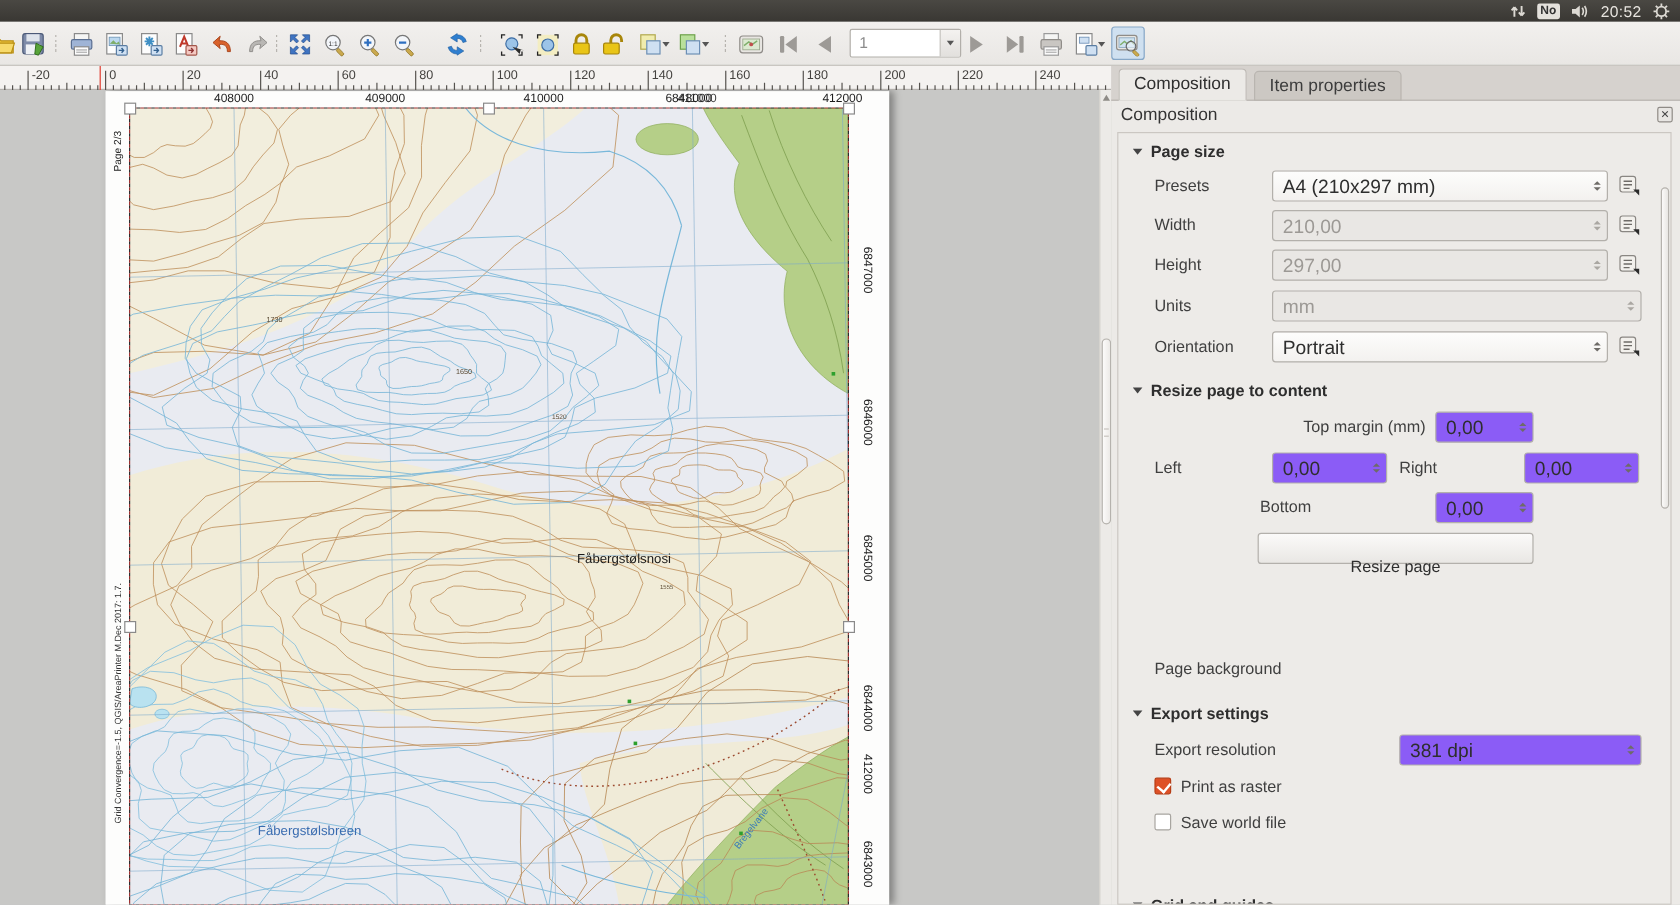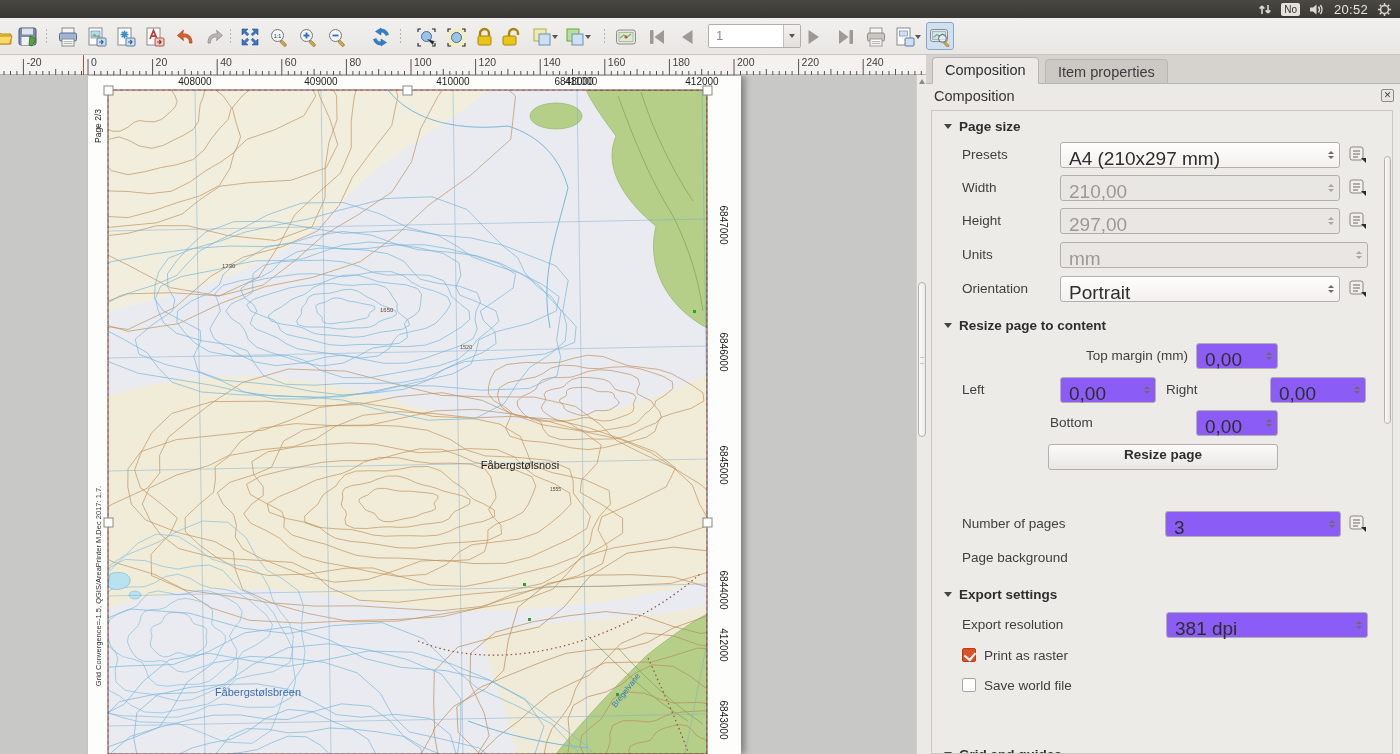--- a/index.html
+++ b/index.html
@@ -2,21 +2,21 @@
 <html><head>
 <meta charset="utf-8">
 <style>
   html,body{margin:0;padding:0;width:1400px;height:754px;overflow:hidden;
     font-family:"Liberation Sans","DejaVu Sans",sans-serif;background:#c8c8c6;}
   *{box-sizing:border-box;}
   
   .syspanel{position:absolute;left:0;top:0;width:1400px;height:18px;
     background:linear-gradient(#4a4843,#393733);color:#e7e4df;z-index:50;}
   .tray{position:absolute;right:8px;top:0;height:18px;display:flex;align-items:center;gap:9px;}
-  .tray .kbd{background:#e4e1dc;color:#333;font-size:10px;line-height:13px;padding:0 3px;border-radius:2px;}
+  .tray .kbd{background:#e4e1dc;color:#333;font-size:10px;line-height:13px;padding:0 3px;border-radius:2px;font-weight:bold;}
   .tray .time{font-size:13px;letter-spacing:.3px;}
   
   .toolbar{position:absolute;left:0;top:18px;width:1400px;height:37px;
     background:linear-gradient(#f2f0ee,#e9e7e4);border-bottom:1px solid #c9c6c1;}
   .tb{position:absolute;top:7px;width:24px;height:24px;border:0;background:transparent;
     display:flex;align-items:center;justify-content:center;padding:0;}
   .tbsep{position:absolute;top:11px;width:1px;height:16px;
     background:repeating-linear-gradient(#b7b4af 0 2px,transparent 2px 4px);}
   .pagecombo{position:absolute;top:6px;height:24px;background:#fff;border:1px solid #b2afaa;
     border-radius:2px;display:flex;}
@@ -57,37 +57,37 @@
   .pclose{position:absolute;right:6px;top:34px;width:13px;height:13px;border:1px solid #8f8b86;
     background:#e8e6e3;font-size:9px;line-height:11px;text-align:center;color:#444;border-radius:2px;}
   .pbody{position:absolute;left:5px;top:55px;width:462px;height:644px;background:#edebe8;
     border:1px solid #cbc7c2;overflow:hidden;}
   .row{position:absolute;left:0;width:100%;height:26px;}
   .hdr{position:absolute;left:12px;font-size:13.5px;font-weight:bold;color:#2e2e2e;white-space:nowrap;}
   .hdr .tri{display:inline-block;width:0;height:0;border-left:4px solid transparent;
     border-right:4px solid transparent;border-top:5px solid #444;margin:0 7px 2px 0;}
   .lbl{position:absolute;left:30px;top:5px;font-size:13.5px;color:#3f3f3f;white-space:nowrap;}
   .ctl{position:absolute;height:26px;border:1px solid #b3b0ab;border-radius:3px;
-    background:linear-gradient(#fdfdfc,#f3f1ef);font-size:19px;color:#2e2e2e;}
+    background:linear-gradient(#fdfdfc,#f3f1ef);font-size:16px;color:#2e2e2e;}
   .ctl .txt{position:absolute;left:8px;top:5px;white-space:nowrap;}
   .ctl.disabled{background:#e9e7e4;color:#9c9995;}
   .ctl.whitefield{background:#8b5cf6;text-decoration:underline;}
   .spinarr{position:absolute;right:5px;top:0;height:100%;display:flex;flex-direction:column;
     justify-content:center;gap:2px;align-items:center;}
   .sa-up{width:0;height:0;border-left:3px solid transparent;border-right:3px solid transparent;
     border-bottom:3.5px solid #6e6b67;}
   .sa-dn{width:0;height:0;border-left:3px solid transparent;border-right:3px solid transparent;
     border-top:3.5px solid #6e6b67;}
   .disabled .sa-up{border-bottom-color:#aaa7a2;}
   .disabled .sa-dn{border-top-color:#aaa7a2;}
   .ovr{position:absolute;width:22px;height:22px;top:2px;}
   .ovr svg{display:block;}
   .btn{position:absolute;height:26px;border:1px solid #b3b0ab;border-radius:3px;
     background:linear-gradient(#fbfaf9,#e9e7e4);font-size:13.5px;color:#2e2e2e;
-    text-align:center;padding-top:2px;font-weight:bold;}
+    text-align:center;padding-top:20px;}
   .chk{position:absolute;left:30px;width:14px;height:14px;border-radius:2px;}
   .chk.on{background:#de5026;border:1px solid #b73d15;}
   .chk.on:after{content:"";position:absolute;left:2.5px;top:1px;width:6px;height:8px;
     border:solid #fff;border-width:0 2px 2px 0;transform:rotate(40deg);}
   .chk.off{background:#fff;border:1px solid #a8a5a0;}
   .chklbl{position:absolute;left:52px;font-size:13.5px;color:#3f3f3f;}
   .pscroll{position:absolute;right:1px;top:45px;width:7px;height:268px;background:linear-gradient(90deg,#fbfaf9,#e8e6e3);
     border:1px solid #b5b2ad;border-radius:4px;}
   .pscroll:before{content:"";position:absolute;left:-1px;top:-45px;width:7px;height:595px;
     border-left:1px solid #dcd9d5;z-index:-1;}
@@ -658,37 +658,20 @@
         <span class="spinarr">
             <span class="sa-up"></span>
             <span class="sa-dn"></span>
           </span>
       </div>
     </div>
     <div class="row" style="top:333px">
       <div class="btn" style="left:116px;width:230px">Resize page</div>
     </div>
 
-    <div class="row" style="top:400px">
-      <div class="lbl">Number of pages</div>
-      <div class="ctl whitefield" style="left:233px;width:176px">
-        <span class="txt">3</span>
-        <span class="spinarr">
-            <span class="sa-up"></span>
-            <span class="sa-dn"></span>
-          </span>
-      </div>
-      <div class="ovr" style="left:416px">
-        <svg width="20" height="20">
-            <rect x="2" y="3" width="13" height="13" rx="2" fill="#f2f0ec" stroke="#8a8783"></rect>
-            <path d="M5 7 h7 M5 10 h7 M5 13 h5" stroke="#6e6b67" stroke-width="1.2"></path>
-            <path d="M13 14 l5 0 0 5 z" fill="#2b2b2b"></path>
-          </svg>
-      </div>
-    </div>
     <div class="row" style="top:434px">
       <div class="lbl">Page background</div>
     </div>
 
     <div class="row" style="top:476px">
         <div class="hdr"><span class="tri"></span><span>Export settings</span></div>
       </div>
     <div class="row" style="top:501px">
       <div class="lbl">Export resolution</div>
       <div class="ctl whitefield" style="left:234px;width:202px">

